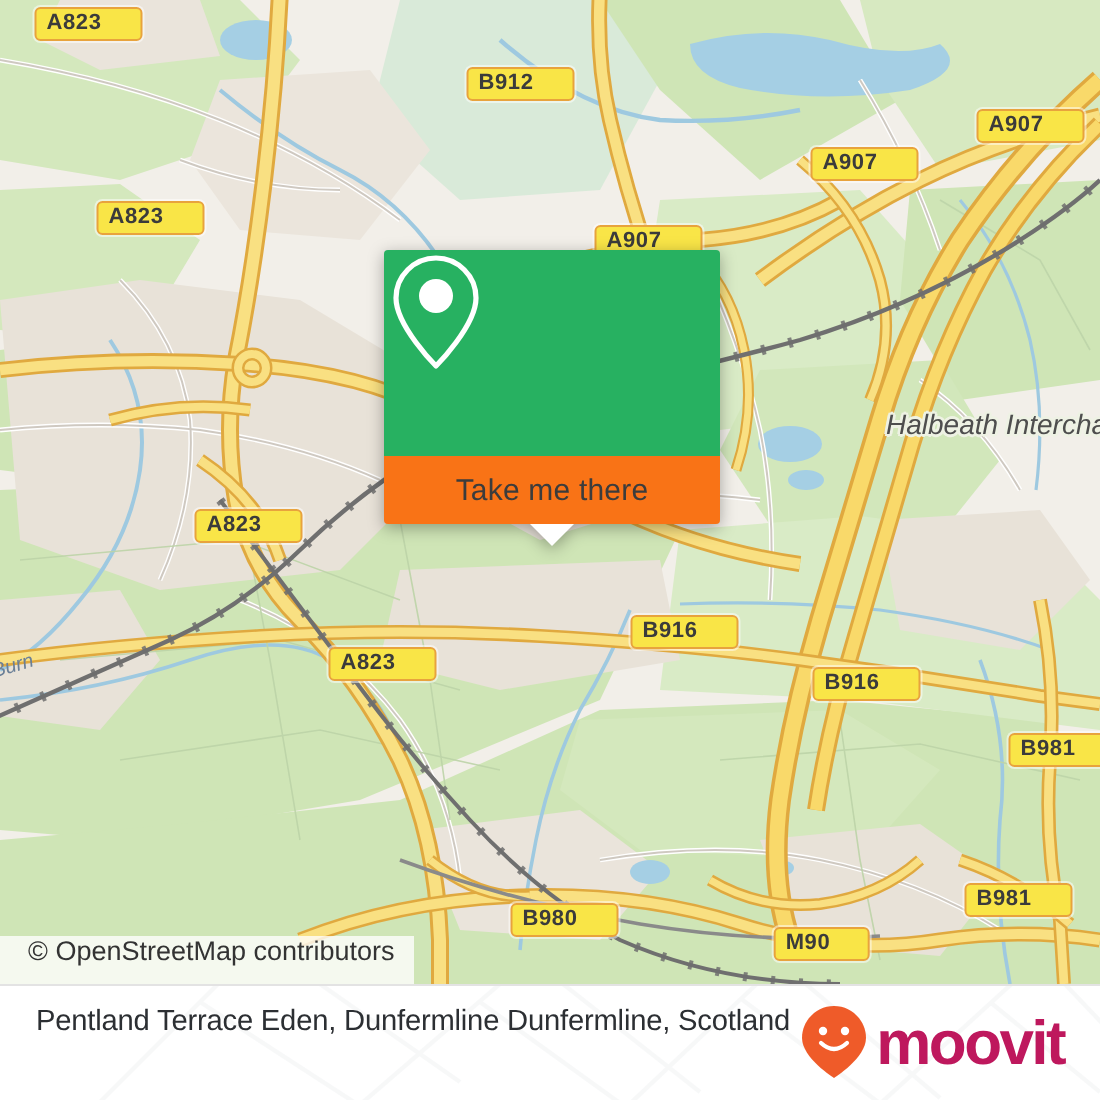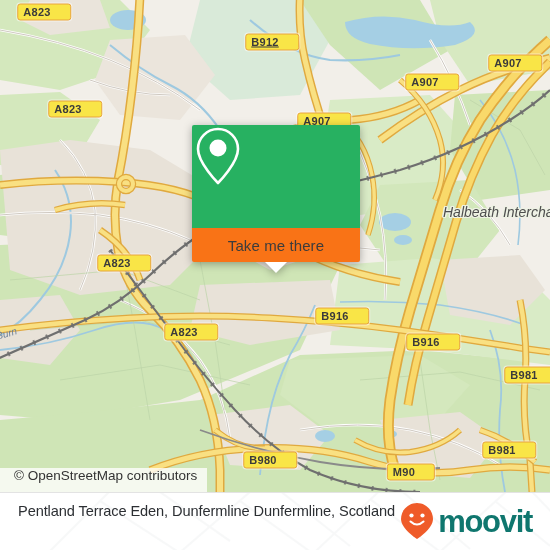--- a/index.html
+++ b/index.html
@@ -118,21 +118,21 @@
     position:absolute;left:18px;top:8px;width:385px;
     color:#2c2f33;font-size:14.6px;line-height:20px;
     letter-spacing:-.1px;
   }
   #brand{
     position:absolute;right:18px;top:9px;
     display:flex;align-items:center;gap:4px;
   }
   #brand-pin{flex:0 0 auto;}
   #brand-text{
-    font-size:31px;font-weight:bold;color:#0f766e;
+    font-size:31px;font-weight:bold;color:#be185d;
     letter-spacing:-1.3px;line-height:31px;
   }
 </style>
 </head>
 <body>
 
 <div id="root">
 
   <div id="map">
 
@@ -276,31 +276,31 @@
         <path d="M200,430 Q260,452 320,462 Q380,472 440,468" stroke="#8a8a8a" stroke-width="1.8" fill="none"></path>
       </g>
     </svg>
 
 
     <div class="interchange-label" style="left:443px;top:212px;">Halbeath Interchange</div>
 
     <div class="water-label" style="left:-4px;top:328px;">Burn</div>
 
     <div class="shield" style="left:44px;top:12px;">A823</div>
-    <div class="shield" style="left:272px;top:42px;text-decoration:underline;">B912</div>
+    <div class="shield" style="left:260px;top:42px;">B912</div>
     <div class="shield" style="left:432px;top:82px;">A907</div>
     <div class="shield" style="left:515px;top:63px;">A907</div>
     <div class="shield" style="left:75px;top:109px;">A823</div>
     <div class="shield" style="left:324px;top:121px;">A907</div>
     <div class="shield" style="left:124px;top:263px;">A823</div>
     <div class="shield" style="left:342px;top:316px;">B916</div>
     <div class="shield" style="left:191px;top:332px;">A823</div>
     <div class="shield" style="left:433px;top:342px;">B916</div>
     <div class="shield" style="left:531px;top:375px;">B981</div>
-    <div class="shield" style="left:270px;top:460px;">B980</div>
+    <div class="shield" style="left:282px;top:460px;">B980</div>
     <div class="shield" style="left:411px;top:472px;">M90</div>
     <div class="shield" style="left:509px;top:450px;">B981</div>
 
     <div id="popup">
       <div id="popup-green">
         <svg width="52" height="64" viewBox="0 0 52 64">
           <path d="M26 4 C15 4 6 13 6 24 C6 38 26 58 26 58 C26 58 46 38 46 24 C46 13 37 4 26 4 Z" fill="none" stroke="#ffffff" stroke-width="2.6" stroke-linejoin="round"></path>
           <circle cx="26" cy="23" r="8.5" fill="#ffffff"></circle>
         </svg>
       </div>

